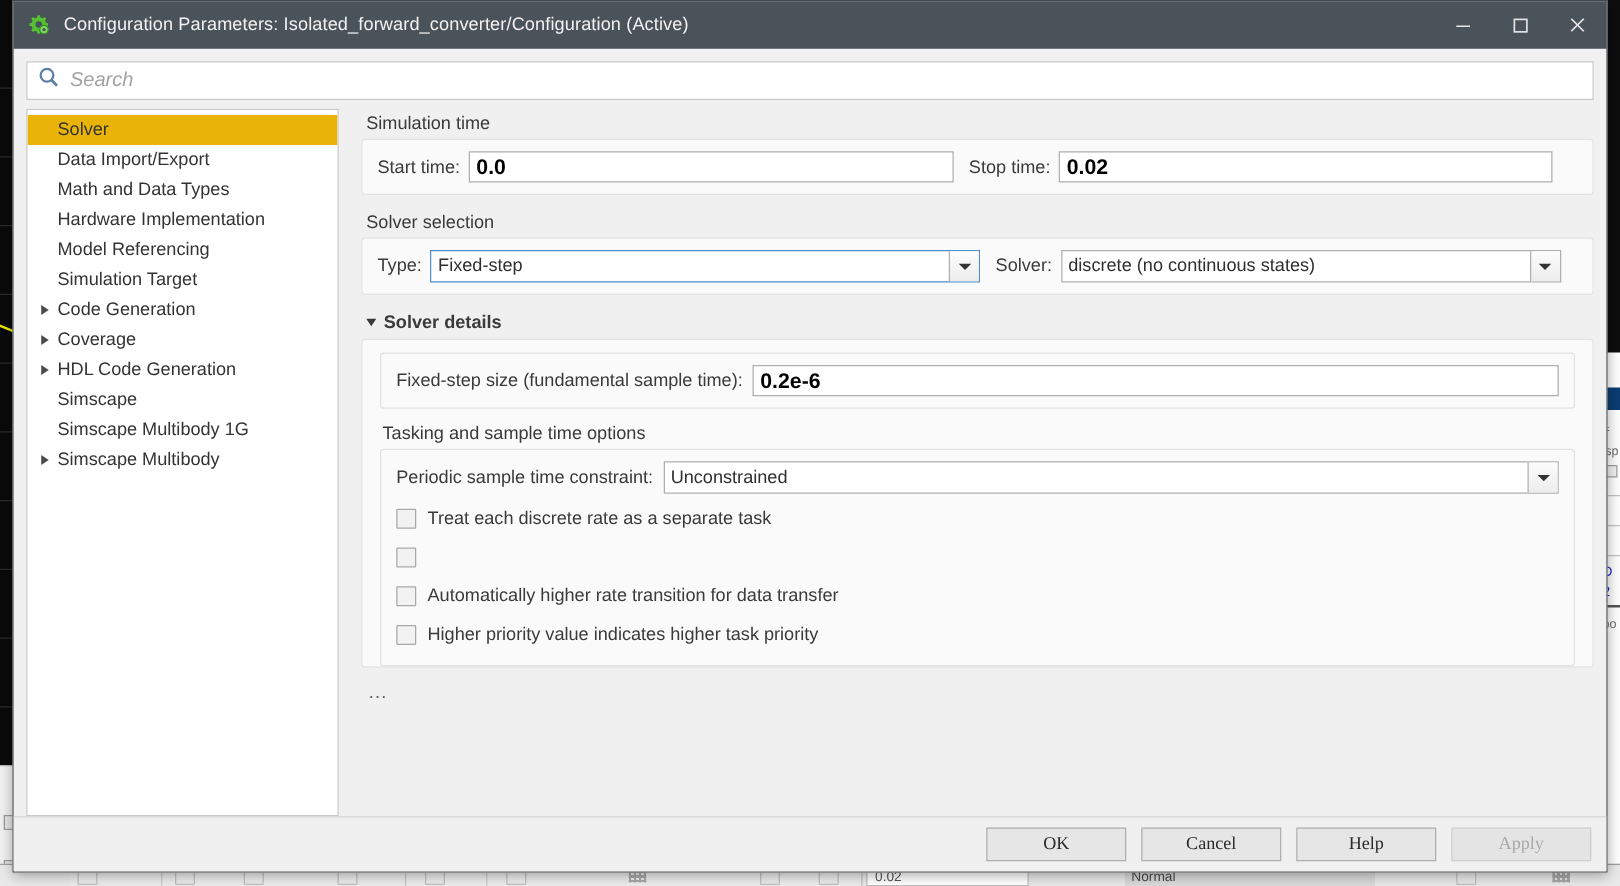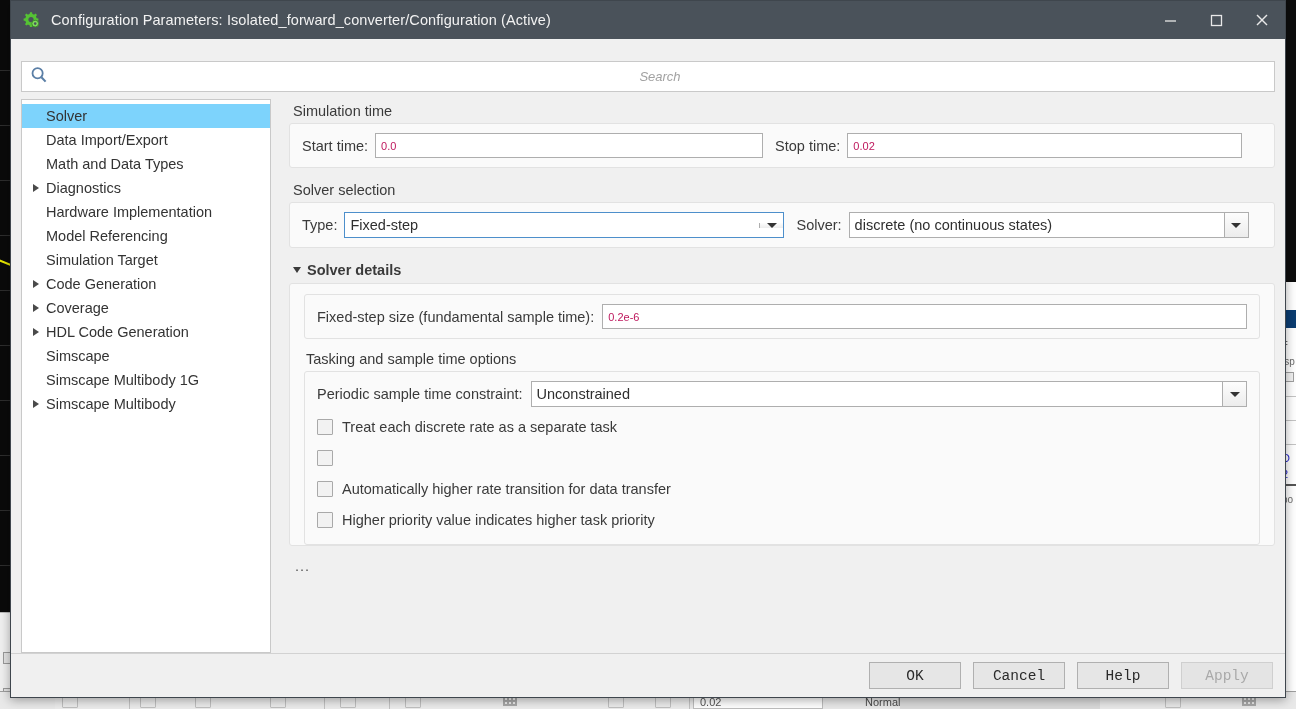--- a/index.html
+++ b/index.html
@@ -89,21 +89,20 @@
   }
 
   
   #dialog {
     position: absolute; left: 10px; top: 0px;
     width: 1276px; height: 698px;
     background: #f0f0f0;
     border: 1px solid #3f464d;
     display: flex; flex-direction: column;
     box-shadow: 0 2px 10px rgba(0,0,0,.35);
-    gap: 12px;
   }
 
   
   #titlebar {
     height: 38px; background: #4a525a; flex: 0 0 38px;
     display: flex; align-items: center; position: relative;
   }
   #title-icon {
     margin-left: 10px; width: 20px; height: 20px;
     display: flex; align-items: center; justify-content: center;
@@ -127,41 +126,40 @@
   }
 
   
   #searchwrap { padding: 10px 10px 7px 10px; }
   #searchbox {
     height: 31px; background: #fff; border: 1px solid #c9c9c9;
     display: flex; align-items: center; padding: 0 8px;
   }
   #search-input {
     border: 0; outline: 0; flex: 1; height: 100%;
-    font-size: 13px; font-style: italic; color: #9a9a9a;
+    font-size: 16px; font-style: italic; color: #9a9a9a;
     font-family: "Liberation Sans", sans-serif; background: transparent;
     padding-left: 8px;
-    text-align: center;
   }
   #search-input::placeholder { color: #a2a2a2; font-style: italic; }
 
   
   #content { flex: 1; display: flex; padding: 0 10px 0 10px; gap: 0; min-height: 0; }
 
   #tree {
     width: 250px; flex: 0 0 250px;
     background: #fff; border: 1px solid #c9c9c9;
     padding: 4px 0 0 0; overflow: hidden;
   }
   .tree-item {
     height: 24px; display: flex; align-items: center;
     font-size: 14.5px; color: #333;
     padding-left: 4px; cursor: default;
   }
-  .tree-item.selected { background: #7dd3fc; }
+  .tree-item.selected { background: #eab308; }
   .tw { width: 20px; flex: 0 0 20px; display: flex; align-items: center; justify-content: center; }
   .arrow-right {
     width: 0; height: 0;
     border-left: 6px solid #4a4a4a;
     border-top: 4.5px solid transparent;
     border-bottom: 4.5px solid transparent;
   }
 
   #pane {
     flex: 1; margin-left: 18px; overflow: hidden;
@@ -175,30 +173,31 @@
     border: 1px solid #e2e2e2; background: #fafafa;
     border-radius: 3px; padding: 9px 12px;
     margin-bottom: 14px;
   }
   .row { display: flex; align-items: center; }
   .fld-label { font-size: 14.5px; color: #3a3a3a; white-space: nowrap; }
 
   .textfield {
     height: 25px; background: #fff;
     border: 1px solid #aeaeae;
-    font-size: 11px; color: #be185d;
+    font-size: 17px; color: #000000;
     padding: 0 5px; outline: none;
     font-family: "Liberation Sans", sans-serif;
+    font-weight: bold;
   }
 
   .combo {
     height: 26px; display: flex; align-items: stretch;
     border: 1px solid #aeaeae; background: #fff;
   }
-  .combo.focus { border-color: #4d8fcb; align-items: center; }
+  .combo.focus { border-color: #4d8fcb; }
   .combo-val {
     flex: 1; display: flex; align-items: center;
     font-size: 14.5px; color: #2f2f2f; padding-left: 5px;
     overflow: hidden; white-space: nowrap;
   }
   .combo-btn {
     width: 24px; flex: 0 0 24px;
     background: linear-gradient(#fdfdfd,#ececec);
     border-left: 1px solid #aeaeae;
     display: flex; align-items: center; justify-content: center;
@@ -237,23 +236,23 @@
   #ellipsis { font-size: 14.5px; color: #555; margin: 12px 0 0 6px; letter-spacing: 1px; }
 
   
   #footer {
     flex: 0 0 44px; height: 44px;
     border-top: 1px solid #d2d2d2;
     display: flex; align-items: center; justify-content: flex-end;
     padding-right: 12px; gap: 12px; background: #f0f0f0;
   }
   .btn {
-    width: 92px; height: 27px;
+    width: 112px; height: 27px;
     background: #e6e6e6; border: 1px solid #b0b0b0;
-    font-family: Liberation Mono, monospace;
+    font-family: Liberation Serif, serif;
     font-size: 14.5px; color: #2a2a2a;
     display: flex; align-items: center; justify-content: center;
     cursor: default;
   }
   .btn.disabled { color: #a9a9a9; background: #e4e4e4; border-color: #cfcfcf; }
 </style>
 </head>
 <body>
 
 <div id="backdrop">
@@ -303,21 +302,21 @@
     <div class="bg-tb-dots" style="left:503px"></div>
     <div class="bg-tb-icon" style="left:608px"></div>
     <div class="bg-tb-icon" style="left:655px"></div>
     <div class="bg-tb-icon" style="left:700px"></div>
     <div class="bg-tb-icon" style="left:745px"></div>
     <div class="bg-tb-icon" style="left:785px"></div>
     <div class="bg-tb-field" style="left:693px; width:130px;"></div>
     <div class="bg-tb-text" style="left:700px">0.02</div>
     <div class="bg-tb-grey" style="left:697px; width:128px; opacity:.0"></div>
     <div class="bg-tb-grey" style="left:900px; width:200px; opacity:.35"></div>
-    <div class="bg-tb-text" style="left:865px; color:#4a4a4a;">Normal</div>
+    <div class="bg-tb-text" style="left:905px; color:#4a4a4a;">Normal</div>
     <div class="bg-tb-icon" style="left:1165px"></div>
     <div class="bg-tb-dots" style="left:1242px"></div>
   </div>
 </div>
 
 <div id="dialog">
 
   <div id="titlebar">
     <div id="title-icon">
       <svg width="18" height="18" viewBox="0 0 18 18">
@@ -378,26 +377,20 @@
         </div>
         <div class="tree-item">
           <span class="tw"></span>
           <span>Data Import/Export</span>
         </div>
         <div class="tree-item">
           <span class="tw"></span>
           <span>Math and Data Types</span>
         </div>
         <div class="tree-item">
-          <span class="tw">
-              <i class="arrow-right"></i>
-            </span>
-          <span>Diagnostics</span>
-        </div>
-        <div class="tree-item">
           <span class="tw"></span>
           <span>Hardware Implementation</span>
         </div>
         <div class="tree-item">
           <span class="tw"></span>
           <span>Model Referencing</span>
         </div>
         <div class="tree-item">
           <span class="tw"></span>
           <span>Simulation Target</span>

